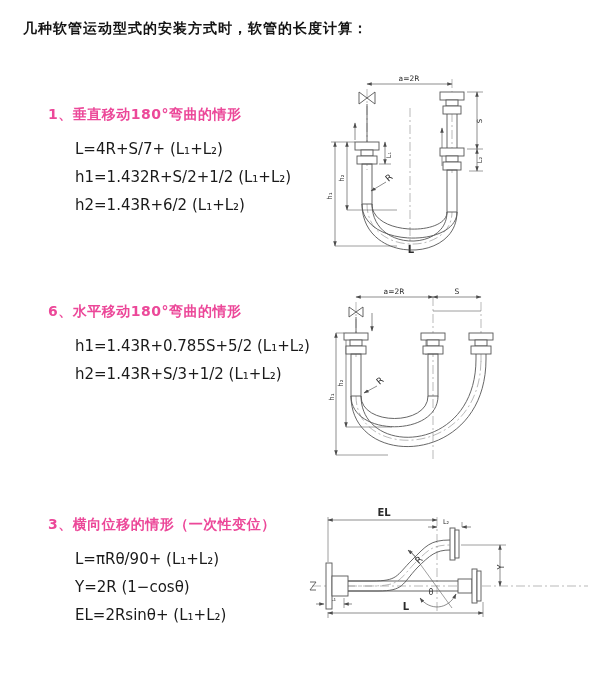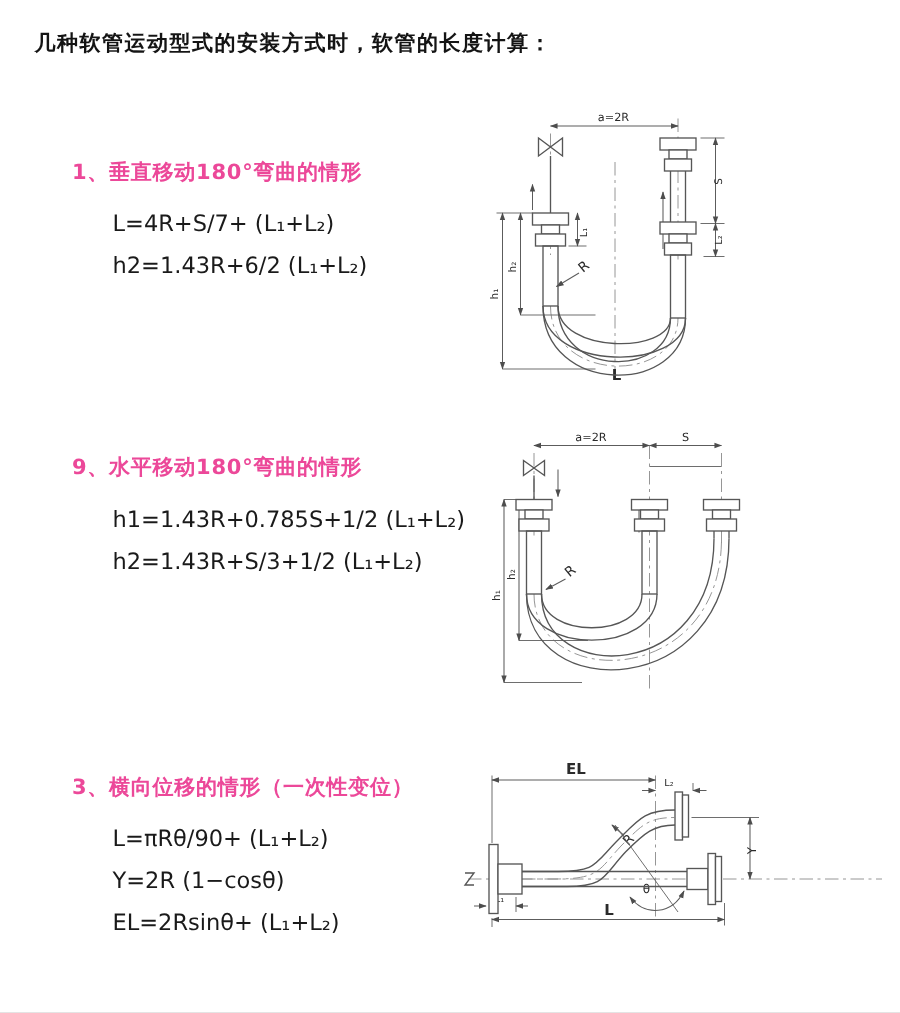--- a/index.html
+++ b/index.html
@@ -34,28 +34,29 @@
 <body>
 
 <div class="page">
 
   <div class="title">几种软管运动型式的安装方式时，软管的长度计算：</div>
 
   <div class="section sec1">
     <div class="heading">1、垂直移动180°弯曲的情形</div>
     <div class="formulas">
       <div class="formula">L=4R+S/7+ (L₁+L₂)</div>
+      <div class="formula">h1=1.432R+S/2+1/2 (L₁+L₂)</div>
       <div class="formula">h2=1.43R+6/2 (L₁+L₂)</div>
     </div>
   </div>
 
   <div class="section sec2">
-    <div class="heading">9、水平移动180°弯曲的情形</div>
+    <div class="heading">6、水平移动180°弯曲的情形</div>
     <div class="formulas">
-      <div class="formula">h1=1.43R+0.785S+1/2 (L₁+L₂)</div>
+      <div class="formula">h1=1.43R+0.785S+5/2 (L₁+L₂)</div>
       <div class="formula">h2=1.43R+S/3+1/2 (L₁+L₂)</div>
     </div>
   </div>
 
   <div class="section sec3">
     <div class="heading">3、横向位移的情形（一次性变位）</div>
     <div class="formulas">
       <div class="formula">L=πRθ/90+ (L₁+L₂)</div>
       <div class="formula">Y=2R (1−cosθ)</div>
       <div class="formula">EL=2Rsinθ+ (L₁+L₂)</div>

